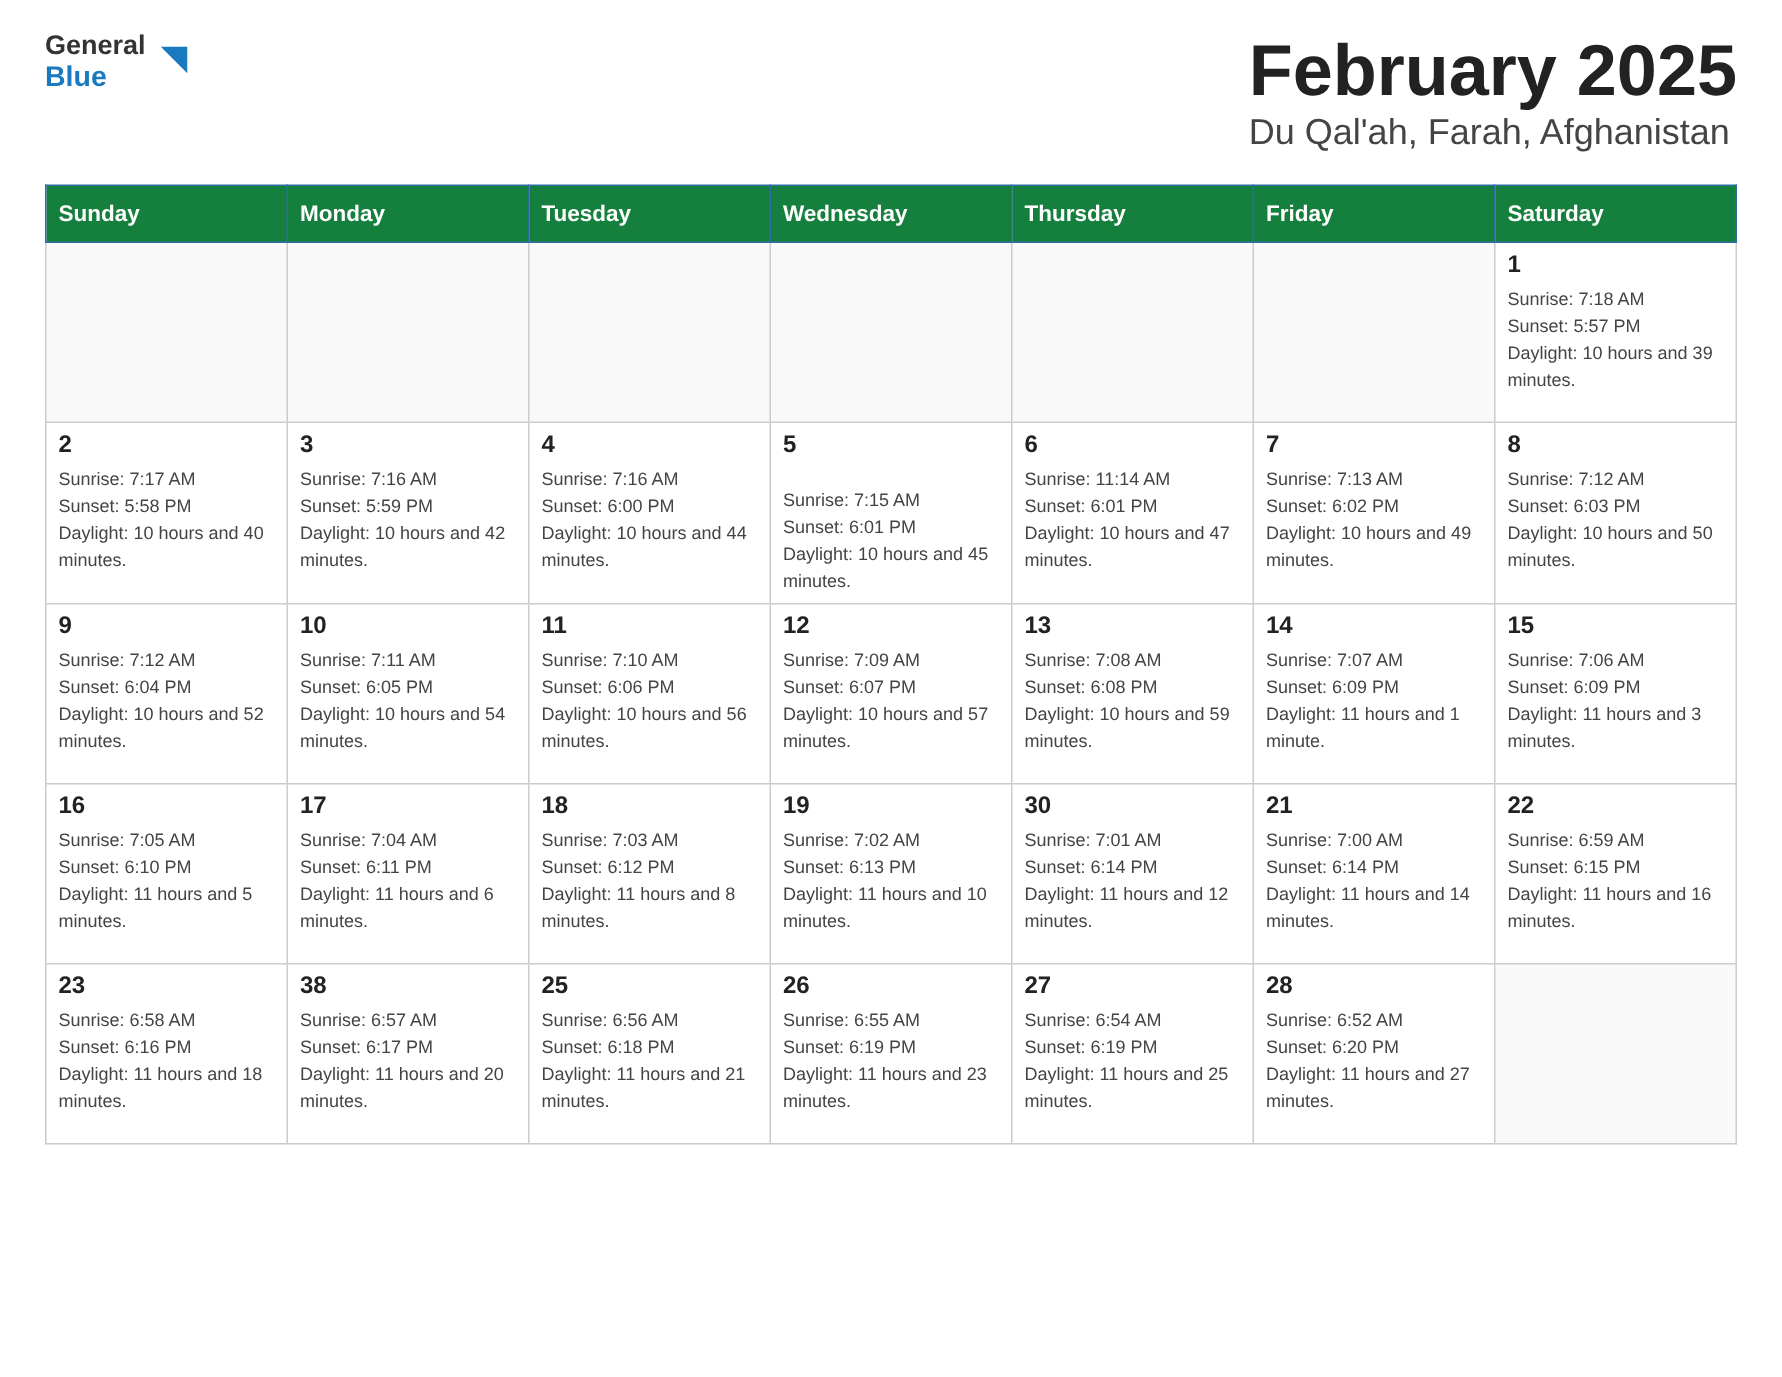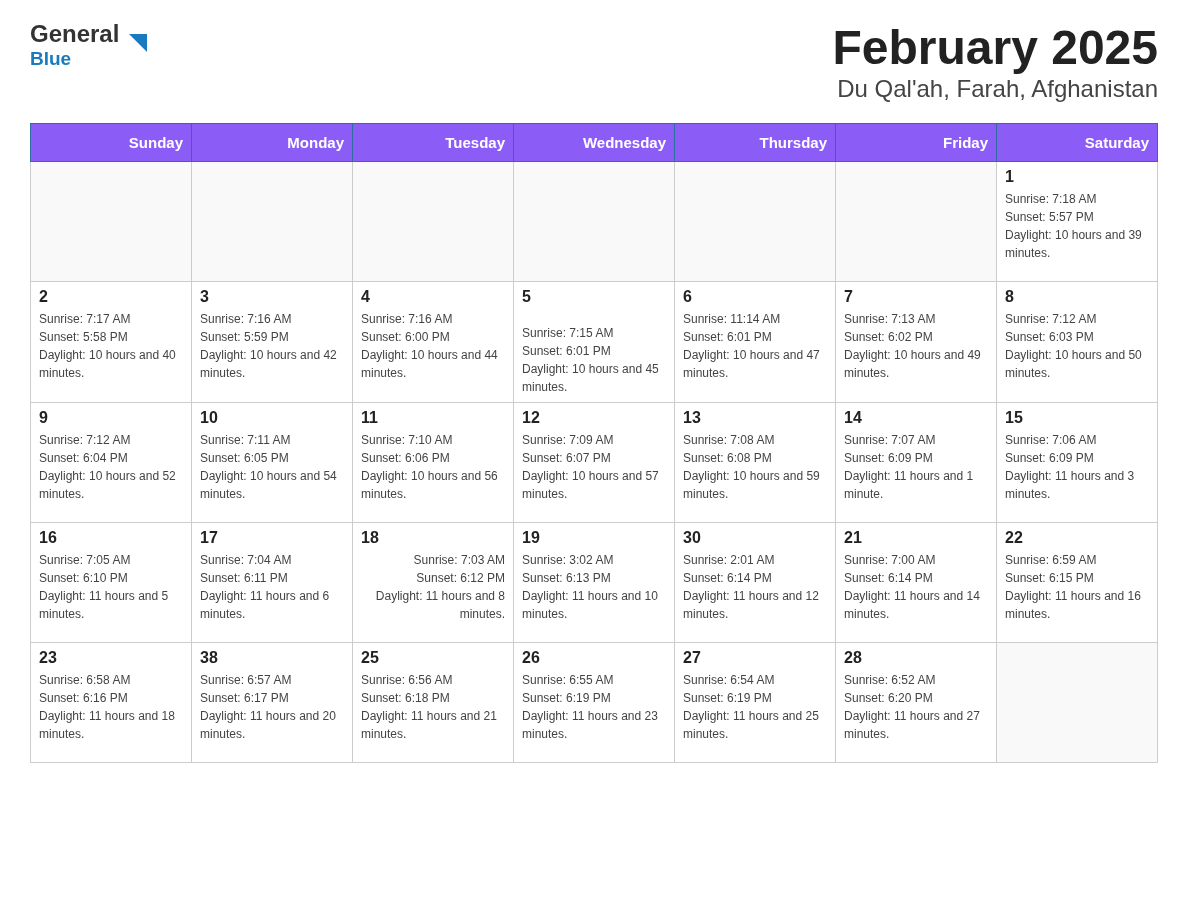--- a/index.html
+++ b/index.html
@@ -14,55 +14,55 @@
       justify-content: space-between;
       align-items: flex-start;
       margin-bottom: 20px;
     }
     .logo {
       display: flex;
       flex-direction: column;
       align-items: flex-start;
     }
     .logo-general {
-      font-size: 24px;
+      font-size: 18px;
       font-weight: bold;
       color: #333;
     }
     .logo-blue {
       font-size: 19px;
       font-weight: bold;
       color: #1a7abf;
       display: flex;
       align-items: center;
     }
     .title-block {
-      text-align: right;
+      text-align: left;
     }
     .month-title {
       font-size: 48px;
       font-weight: bold;
       color: #222;
     }
     .location-title {
       font-size: 24px;
       color: #444;
     }
     .calendar {
       width: 100%;
       border-collapse: collapse;
       border: 1px solid #aaa;
     }
     .calendar th {
-      background-color: #8b5cf6;
+      background-color: #15803d;
       color: #fff;
       padding: 10px 8px;
       font-size: 15px;
       font-weight: bold;
-      text-align: right;
+      text-align: left;
       border: 1px solid #2e6da4;
     }
     .calendar td {
       vertical-align: top;
       padding: 6px 8px;
       border: 1px solid #ccc;
       font-size: 12px;
       color: #333;
       width: calc(100% / 7);
       min-height: 100px;
@@ -231,33 +231,33 @@
 Daylight: 11 hours and 5 minutes.</div>
         </td>
         <td>
           <span class="day-number">17</span>
           <div class="day-info" style="white-space: pre-line;">Sunrise: 7:04 AM
 Sunset: 6:11 PM
 Daylight: 11 hours and 6 minutes.</div>
         </td>
         <td>
           <span class="day-number">18</span>
-          <div class="day-info" style="white-space: pre-line; text-align: right;">Sunrise: 7:03 AM
+          <div class="day-info" style="white-space: pre-line;">Sunrise: 7:03 AM
 Sunset: 6:12 PM
 Daylight: 11 hours and 8 minutes.</div>
         </td>
         <td>
           <span class="day-number">19</span>
-          <div class="day-info" style="white-space: pre-line;">Sunrise: 3:02 AM
+          <div class="day-info" style="white-space: pre-line;">Sunrise: 7:02 AM
 Sunset: 6:13 PM
 Daylight: 11 hours and 10 minutes.</div>
         </td>
         <td>
           <span class="day-number">30</span>
-          <div class="day-info" style="white-space: pre-line;">Sunrise: 2:01 AM
+          <div class="day-info" style="white-space: pre-line;">Sunrise: 7:01 AM
 Sunset: 6:14 PM
 Daylight: 11 hours and 12 minutes.</div>
         </td>
         <td>
           <span class="day-number">21</span>
           <div class="day-info" style="white-space: pre-line;">Sunrise: 7:00 AM
 Sunset: 6:14 PM
 Daylight: 11 hours and 14 minutes.</div>
         </td>
         <td>

